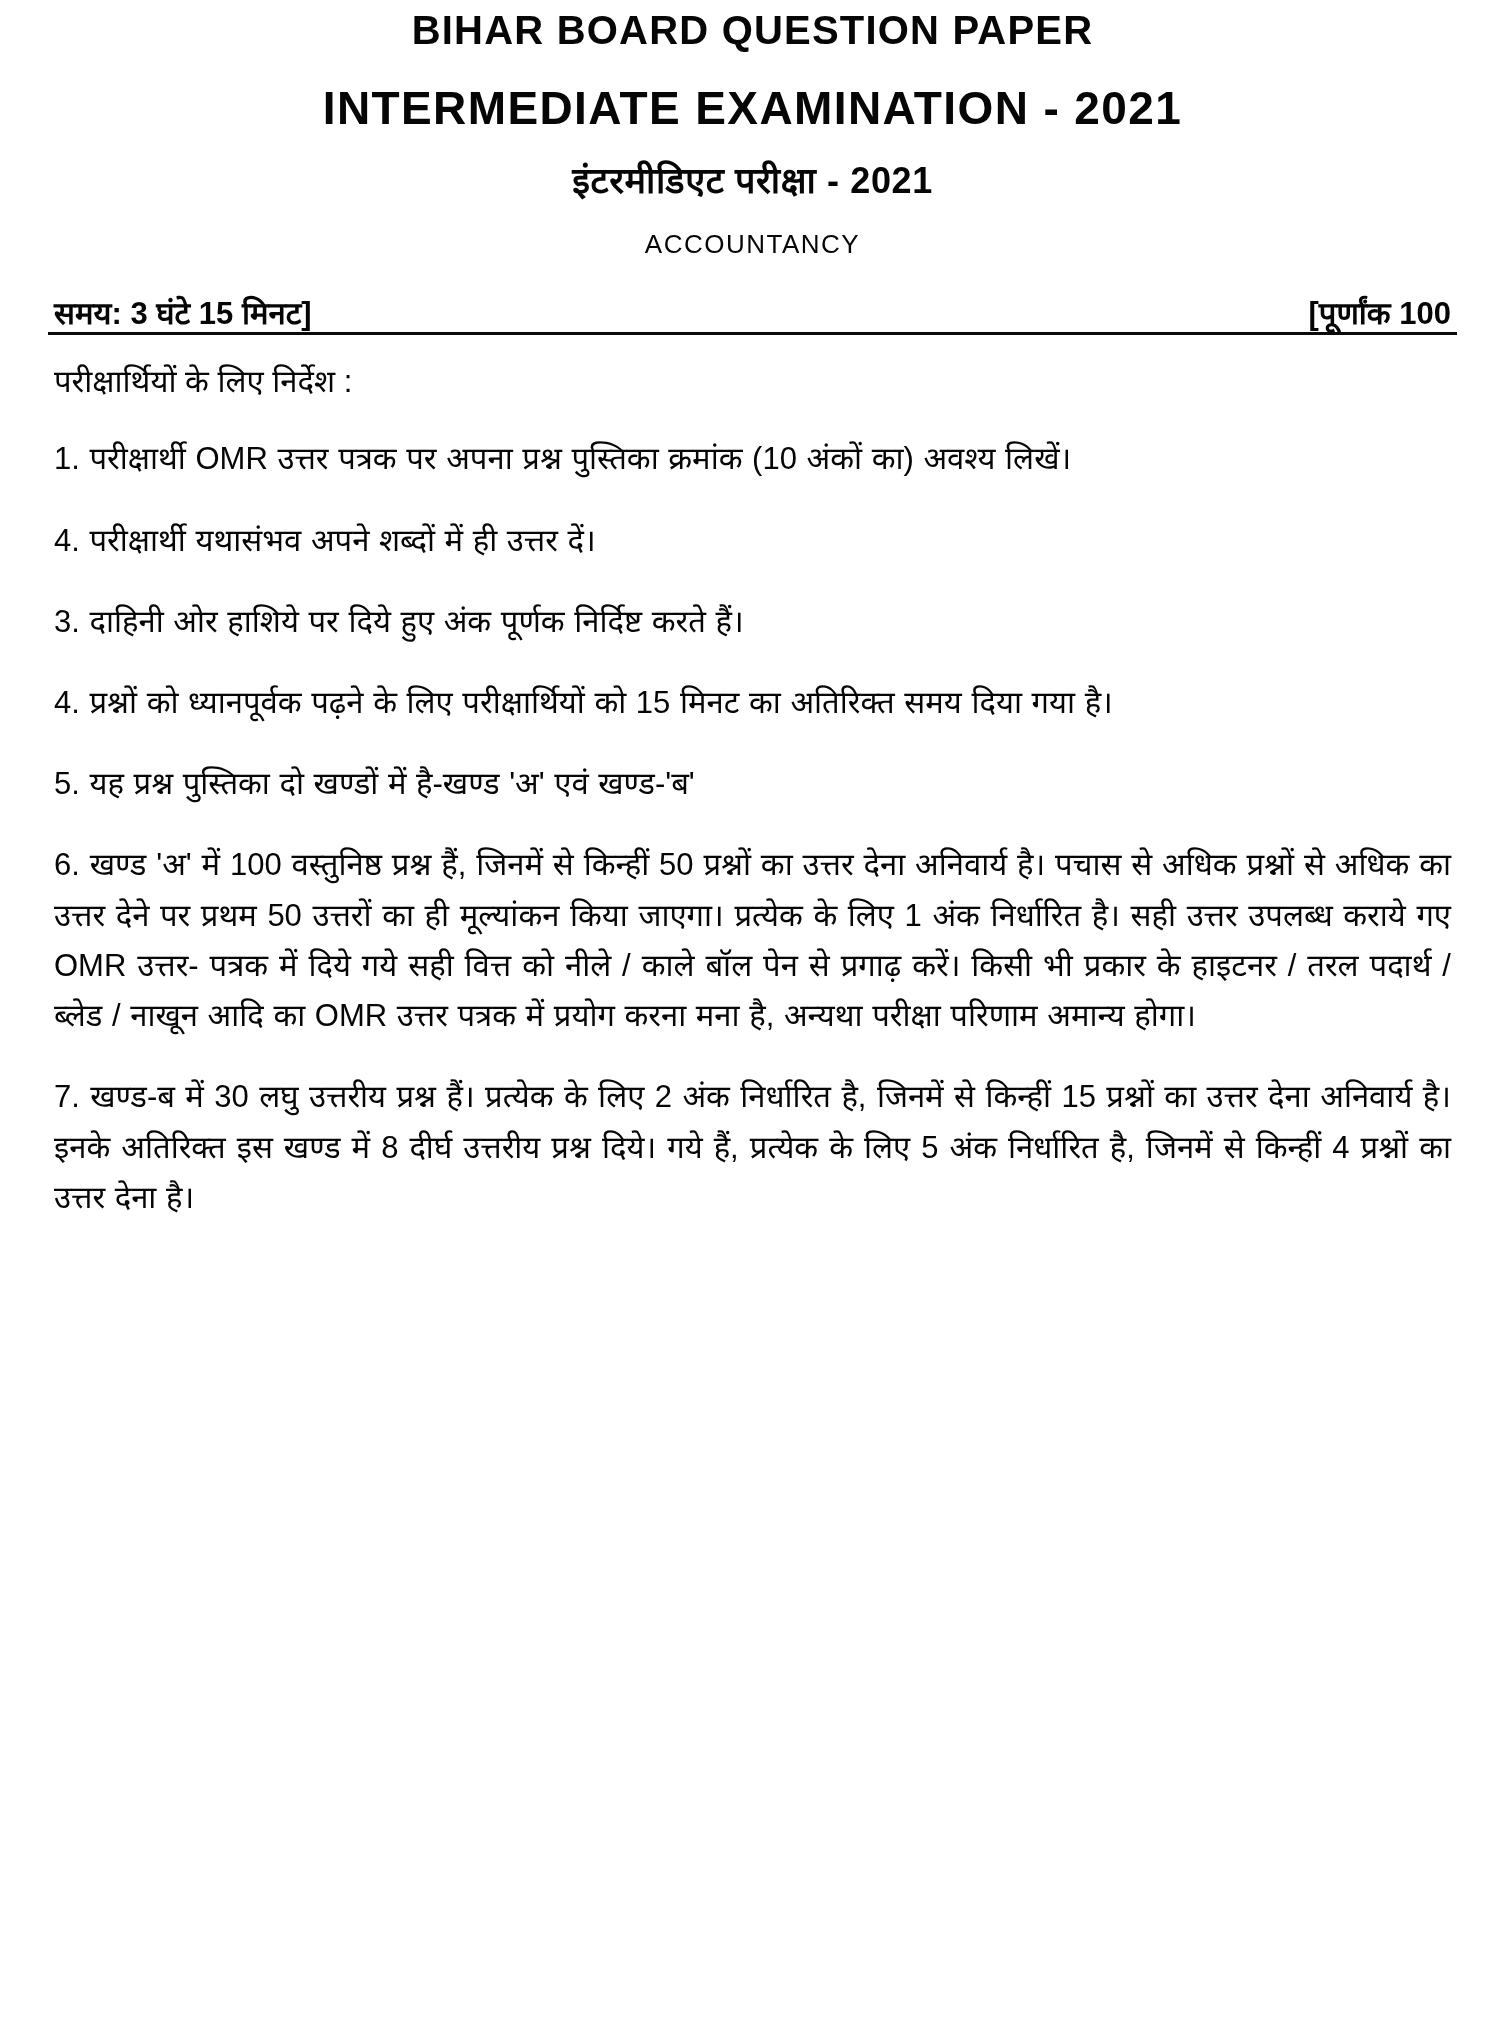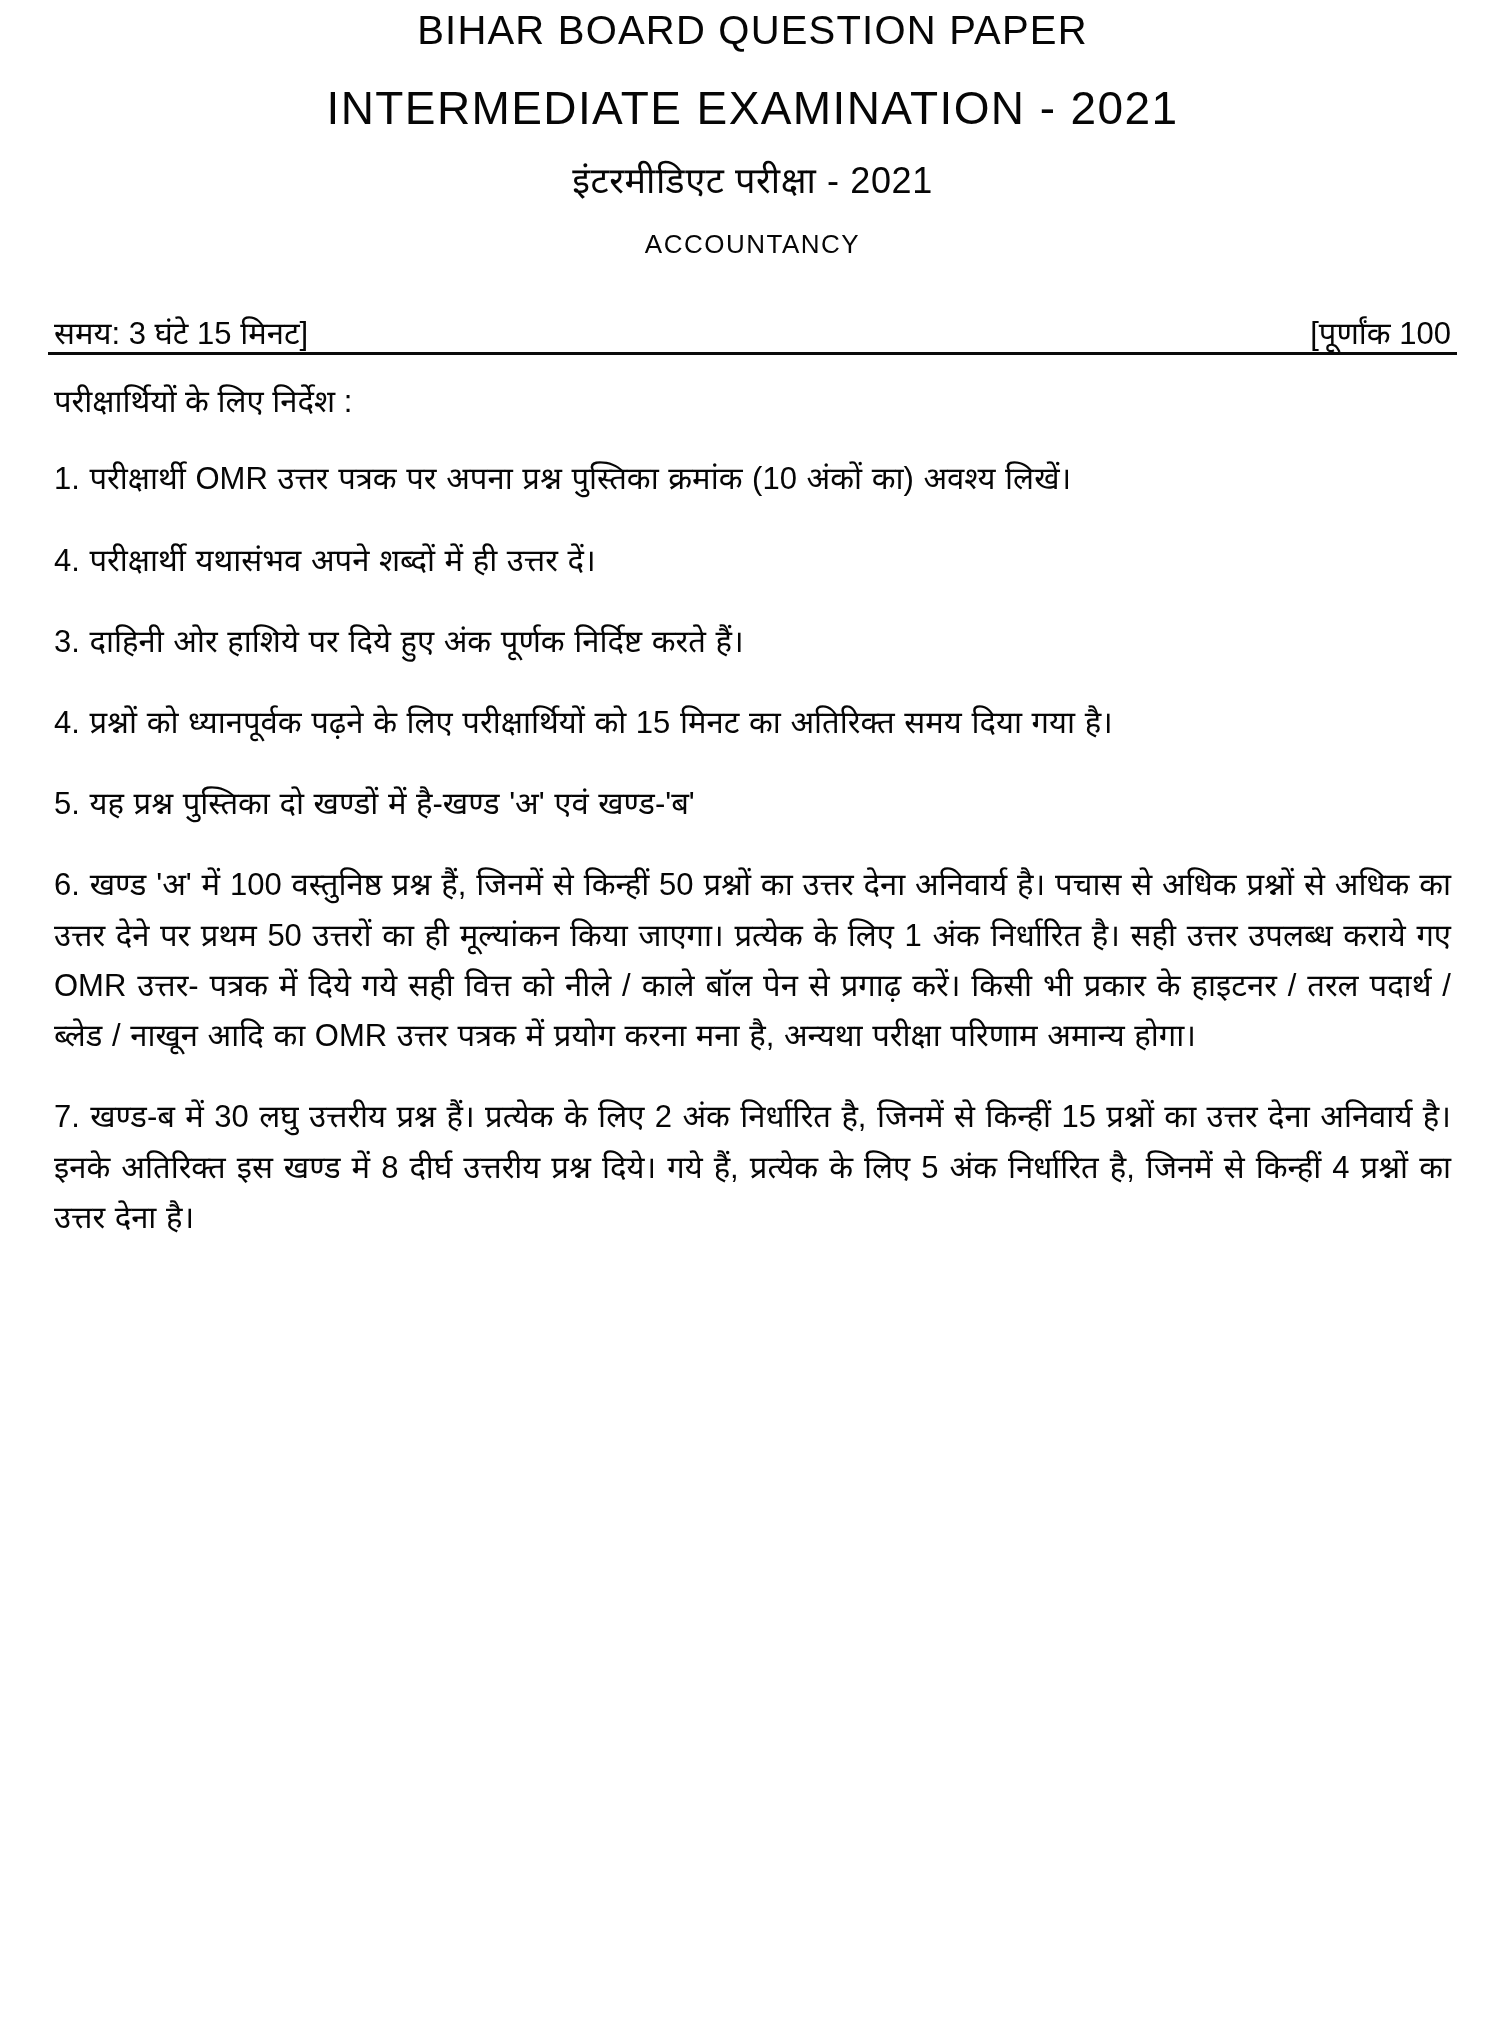--- a/index.html
+++ b/index.html
@@ -25,21 +25,21 @@
     background: #ffffff;
     overflow: hidden;
   }
 
   
   .heading-block {
     text-align: center;
   }
 
   .hd {
-    font-weight: 400;
+    font-weight: 700;
     letter-spacing: 0.5px;
     line-height: 1.0;
     white-space: nowrap;
   }
 
   .hd-1 {           
     font-size: 40px;
     padding-top: 10px;
     letter-spacing: 1.2px;
   }
@@ -71,29 +71,30 @@
   .hd-6 {           
     font-size: 26px;
     font-weight: 400;
     padding-top: 32px;
     letter-spacing: 1.5px;
   }
 
   
   .meta-row {
     position: relative;
-    margin-top: 60px;
+    margin-top: 40px;
     padding: 0 6px;
     display: flex;
     justify-content: space-between;
     align-items: flex-end;
     font-size: 31px;
     line-height: 1.08;
     border-bottom: 3px solid #0a0a0a;
     padding-bottom: 2px;
+    font-weight: bold;
   }
 
   .meta-left,
   .meta-right {
     white-space: nowrap;
   }
 
   
   .instructions {
     margin-top: 26px;

